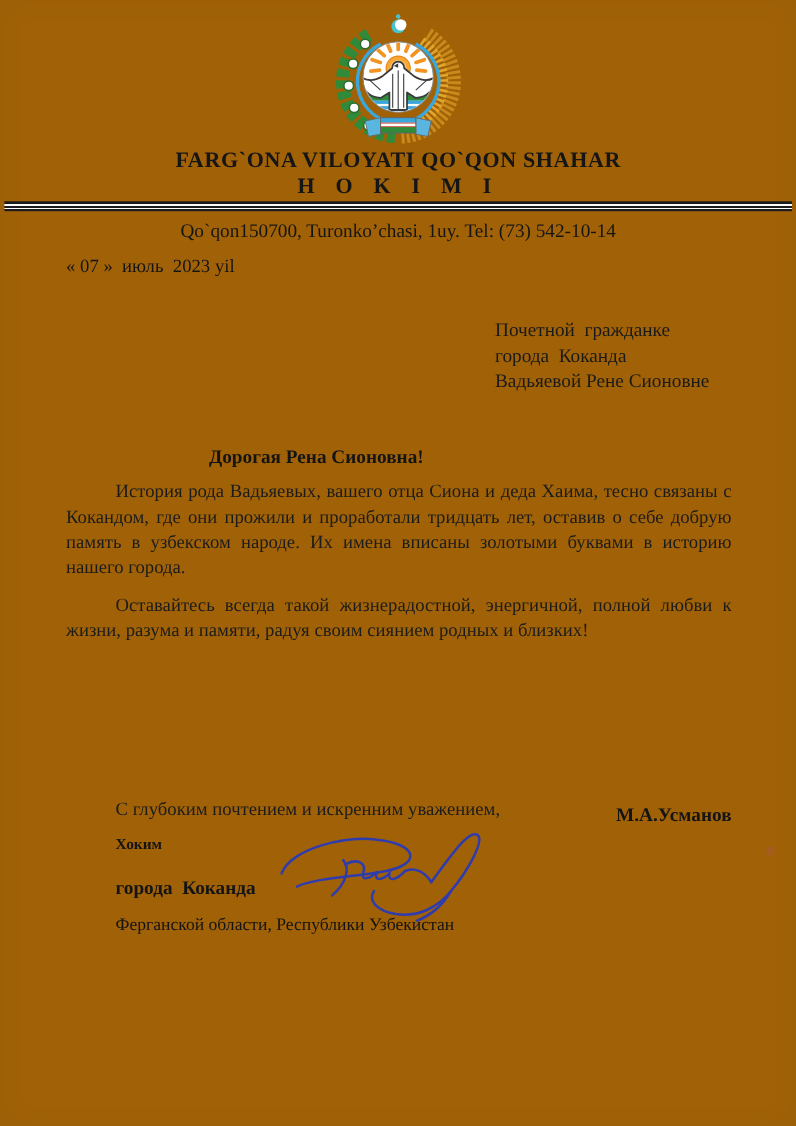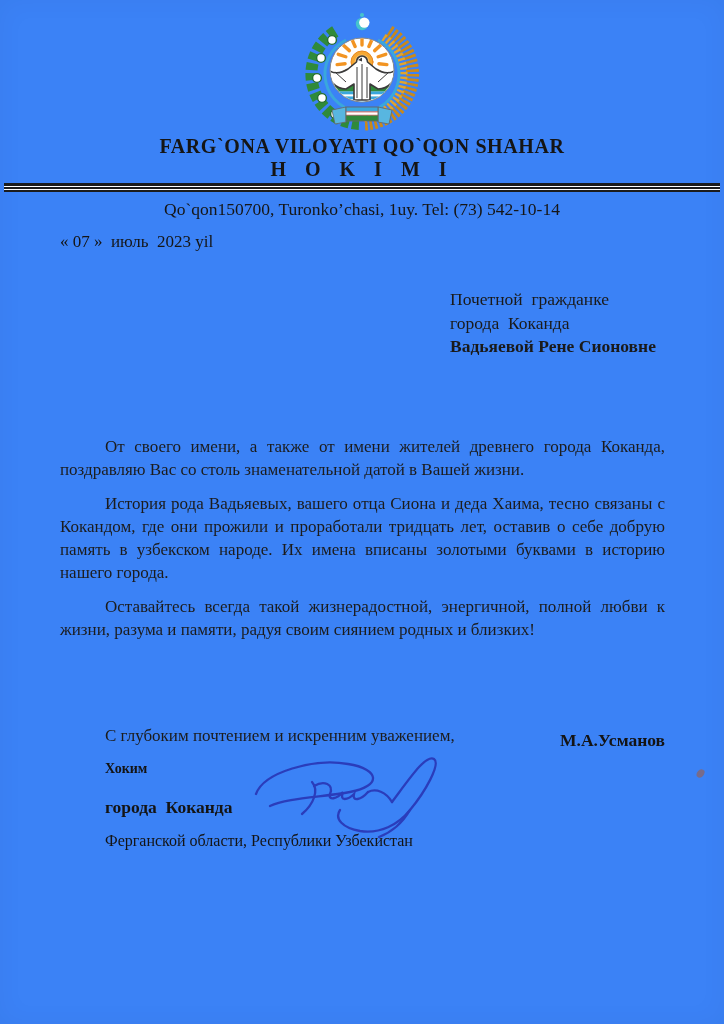--- a/index.html
+++ b/index.html
@@ -1,28 +1,28 @@
 <!DOCTYPE html>
 <html><head>
 <meta charset="utf-8">
 <style>
   html,body{margin:0;padding:0;background:#e8e8e8;}
   .page{
     position:relative;
     width:724px;height:1024px;
     margin:0 auto;
-    background:#3b82f6;
+    background:#a16207;
     font-family:"Liberation Serif","DejaVu Serif",serif;
     color:#1d1d1d;
     overflow:hidden;
     box-shadow:inset 0 0 28px rgba(0,0,0,0.04);
   }
   .abs{position:absolute;}
   .center{left:0;right:0;text-align:center;}
-  .bold{font-weight:bold;}
+  .bold{font-weight:normal;}
   .pre{white-space:pre-wrap;}
 
   .emblem{top:12px;left:50%;transform:translateX(-50%);width:120px;height:122px;}
 
   .org1{top:135px;font-size:20px;font-weight:bold;letter-spacing:.6px;color:#151515;}
   .org2{top:158px;font-size:20px;font-weight:bold;letter-spacing:7px;color:#151515;}
 
   .rule{top:183px;left:4px;right:4px;height:9px;
     background:linear-gradient(#1c1c1c 0 2.5px,#fefefe 2.5px 4px,#1c1c1c 4px 6px,#fefefe 6px 6.8px,#1c1c1c 6.8px 9px);}
 
@@ -146,23 +146,23 @@
   <div class="abs center addr">Qo`qon150700, Turonko’chasi, 1uy. Tel: (73) 542-10-14</div>
 
   <div class="abs date pre">« 07 »  июль  2023 yil</div>
 
   <div class="abs recipient">
     <div class="pre">Почетной  гражданке</div>
     <div class="pre">города  Коканда</div>
     <div class="bold pre">Вадьяевой Рене Сионовне</div>
   </div>
 
+  <div class="abs salutation">Дорогая Рена Сионовна!</div>
 
   <div class="abs body-text">
-    <p>От своего имени, а также от имени жителей древнего города Коканда, поздравляю Вас со столь знаменательной датой в Вашей жизни.</p>
     <p>История рода Вадьяевых, вашего отца Сиона и деда Хаима, тесно связаны с Кокандом, где они прожили и проработали тридцать лет, оставив о себе добрую память в узбекском народе. Их имена вписаны золотыми буквами в историю нашего города.</p>
     <p>Оставайтесь всегда такой жизнерадостной, энергичной, полной любви к жизни, разума и памяти, радуя своим сиянием родных и близких!</p>
   </div>
 
   <div class="abs valediction">С глубоким почтением и искренним уважением,</div>
   <div class="abs sig-title1">Хоким</div>
   <div class="abs sig-name">М.А.Усманов</div>
   <div class="abs sig-title2 pre">города  Коканда</div>
   <div class="abs sig-title3">Ферганской области, Республики Узбекистан</div>
 

